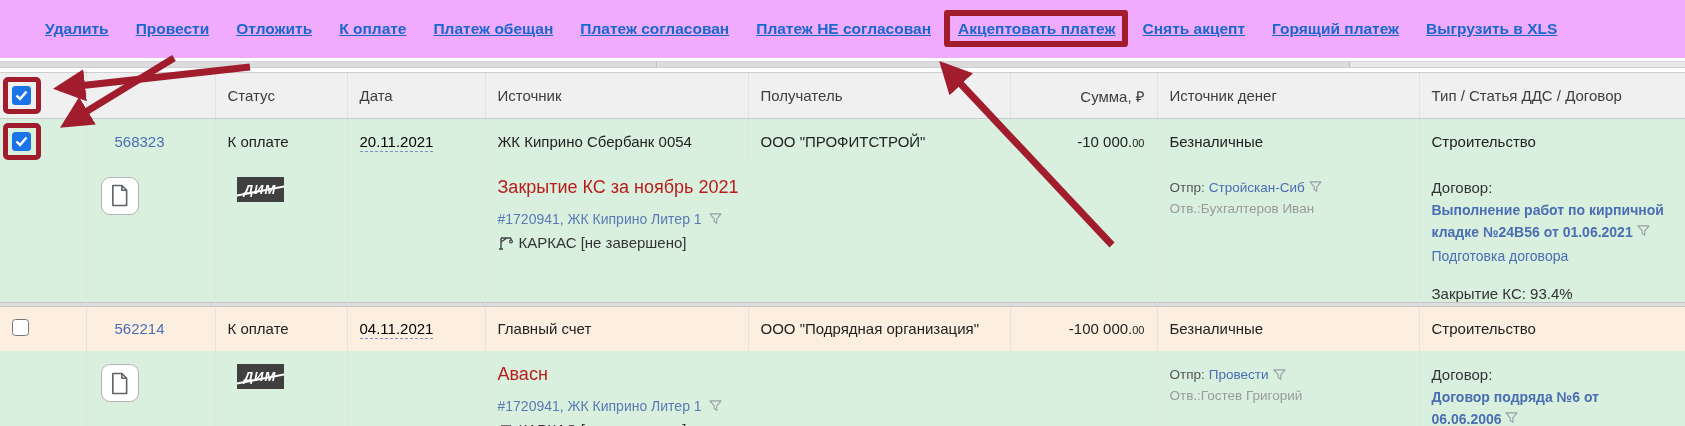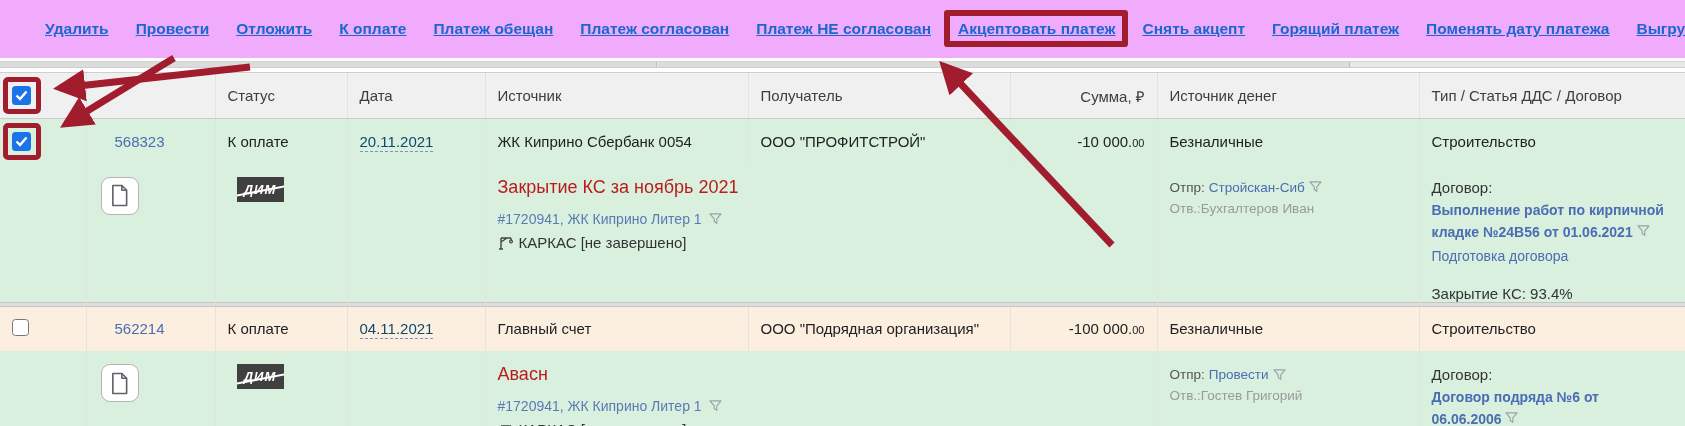--- a/index.html
+++ b/index.html
@@ -34,21 +34,21 @@
   tr.main { height:45px; }
   tr.main td { border-top:1px solid rgba(0,0,0,0.07); }
   tr.sub td { vertical-align:top; padding-top:13px; }
   tr.g td { background:#d9f0de; }
   tr.p td { background:#fcefe0; }
   tr.sep td { height:4px; background:#dedede; border-top:1px solid #c4c4c4;
     border-bottom:1px solid #c4c4c4; padding:0; }
   tr.sub1 { height:138px; }
 
   a.tl { color:#4a6db3; text-decoration:none; cursor:pointer; }
-  a.date { color:#0c4a6e; text-decoration:none; border-bottom:1px dashed #7b93c4;
+  a.date { color:#000000; text-decoration:none; border-bottom:1px dashed #7b93c4;
     padding-bottom:1px; cursor:pointer;text-align:center; }
   .frac { font-size:11px; }
 
   
   .cbwrap { display:inline-flex; position:relative; }
   .cbwrap.ann::after { content:''; position:absolute; inset:-9px -10px -9px -9px;
     border:5px solid #a11c2c; border-radius:5px; }
   .cb { width:19px; height:19px; border-radius:3.5px; background:#1a73e8;
     display:inline-flex; align-items:center; justify-content:center; cursor:pointer; }
   .cb.off { background:#fff; border:1.5px solid #767676; width:17px; height:17px; }
@@ -93,21 +93,20 @@
     <a>Удалить</a>
     <a>Провести</a>
     <a>Отложить</a>
     <a>К оплате</a>
     <a>Платеж обещан</a>
     <a>Платеж согласован</a>
     <a>Платеж НЕ согласован</a>
     <a class="boxed">Акцептовать платеж</a>
     <a>Снять акцепт</a>
     <a>Горящий платеж</a>
-    <a>Поменять дату платежа</a>
     <a>Выгрузить в XLS</a>
   </div>
 
   <div class="hscroll">
     <div class="thumb" style="left:0;width:657px"></div>
     <div class="thumb" style="left:658px;width:692px"></div>
   </div>
 
   <table>
     <colgroup>

